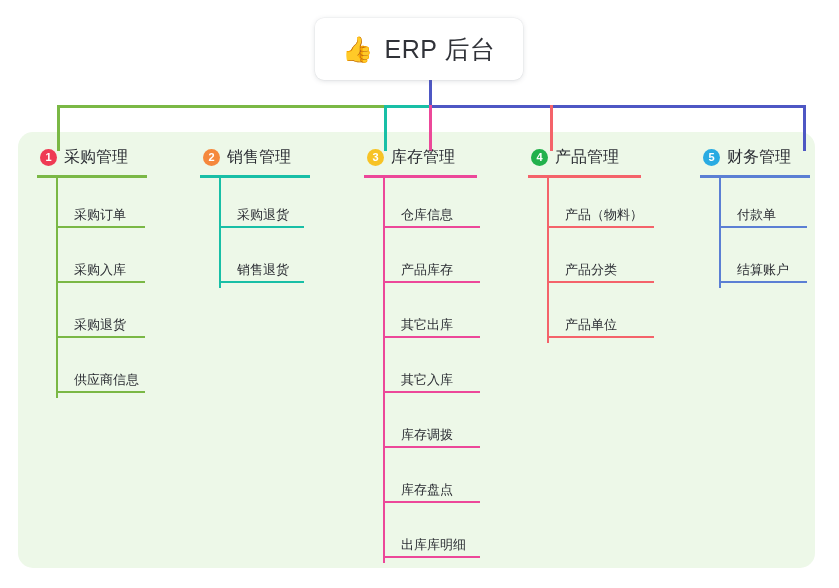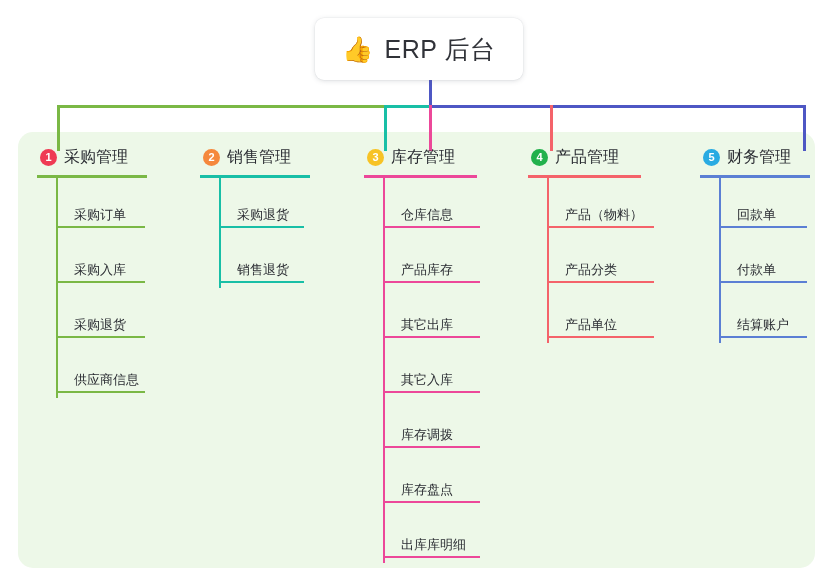--- a/index.html
+++ b/index.html
@@ -202,24 +202,20 @@
 
   <div class="col c5">
     <div class="col-head">
       <span class="badge" style="background: rgb(41, 171, 226);">5</span>
       <span class="col-title">财务管理</span>
     </div>
     <div class="head-rule" style="background: rgb(91, 127, 212);"></div>
     <div class="leaves">
       <div class="rail" style="background: rgb(91, 127, 212);"></div>
       <div class="leaf">
-        <span class="leaf-text">回款单</span>
-        <span class="leaf-rule" style="background: rgb(91, 127, 212);"></span>
-      </div>
-      <div class="leaf">
         <span class="leaf-text">付款单</span>
         <span class="leaf-rule" style="background: rgb(91, 127, 212);"></span>
       </div>
       <div class="leaf">
         <span class="leaf-text">结算账户</span>
         <span class="leaf-rule" style="background: rgb(91, 127, 212);"></span>
       </div>
     </div>
   </div>
 

